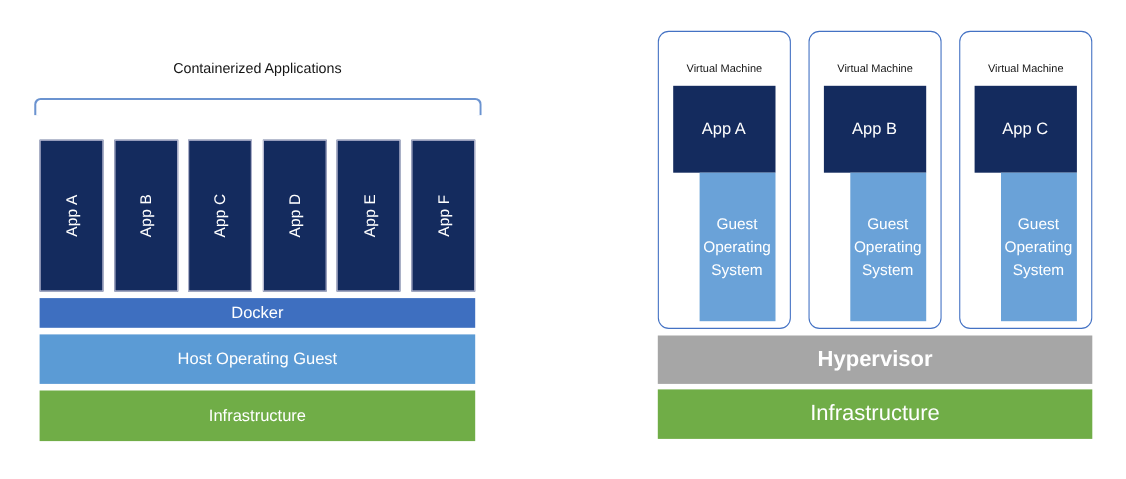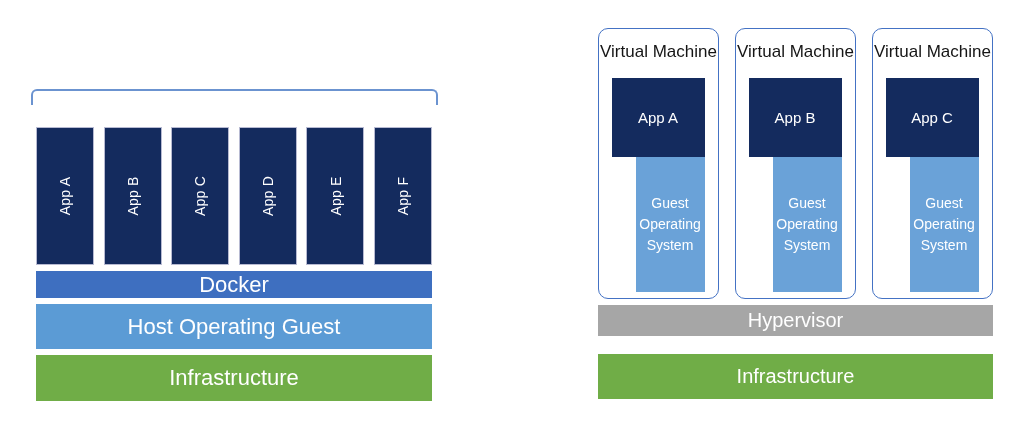--- a/index.html
+++ b/index.html
@@ -26,62 +26,63 @@
     background:#142b5e; border:1px solid #b7bad2;
     display:flex; align-items:center; justify-content:center;
   }
   .app-box span {
     transform:rotate(-90deg); white-space:nowrap;
     color:#ffffff; font-size:14px; letter-spacing:0.2px;
   }
   .bar {
     position:absolute; left:36px; width:396px;
     display:flex; align-items:center; justify-content:center;
-    color:#ffffff; font-size:22px;
+    color:#ffffff; font-size:15px;
   }
   .bar-docker { top:271px; height:27px; background:#3e6fc0; }
   .bar-host   { top:304px; height:45px; background:#5b9bd5; }
   .bar-infra-l{ top:355px; height:46px; background:#70ad47; }
   
   .vm-row {
     position:absolute; left:598px; top:28px; width:395px; height:271px;
     display:flex; justify-content:space-between;
   }
   .vm-card {
     width:121px; height:271px; box-sizing:border-box;
     background:#ffffff; border:1.5px solid #4472c4; border-radius:10px;
     position:relative;
   }
   .vm-title {
-    margin-top:13px; text-align:center;
-    font-size:17px; color:#151515; white-space:nowrap;
+    margin-top:28px; text-align:center;
+    font-size:10px; color:#151515; white-space:nowrap;
   }
   .vm-stack { position:absolute; left:12.5px; top:49px; width:93px; }
   .vm-app {
     height:79px; background:#142b5e; color:#ffffff; font-size:15px;
     display:flex; align-items:center; justify-content:center;
   }
   .vm-os {
     height:135px; background:#6aa2d8; color:#ffffff; font-size:14px;
     display:flex; align-items:center; justify-content:center;
     text-align:center; line-height:1.5; white-space:pre-line;margin-left:24px;
   }
   .rbar {
     position:absolute; left:598px; width:395px;
     display:flex; align-items:center; justify-content:center;
     color:#ffffff; font-size:20px;
   }
-  .bar-hyper  { top:305px; height:31px; background:#a6a6a6; }
+  .bar-hyper  { top:305px; height:44px; background:#a6a6a6;font-weight:bold; }
   .bar-infra-r{ top:354px; height:45px; background:#70ad47; }
 </style>
 </head>
 <body>
 
 <div class="canvas">
 
+  <div class="l-title">Containerized Applications</div>
   <div class="bracket"></div>
 
   <div class="apps-row">
     <div class="app-box">
       <span>App A</span>
     </div>
     <div class="app-box">
       <span>App B</span>
     </div>
     <div class="app-box">

